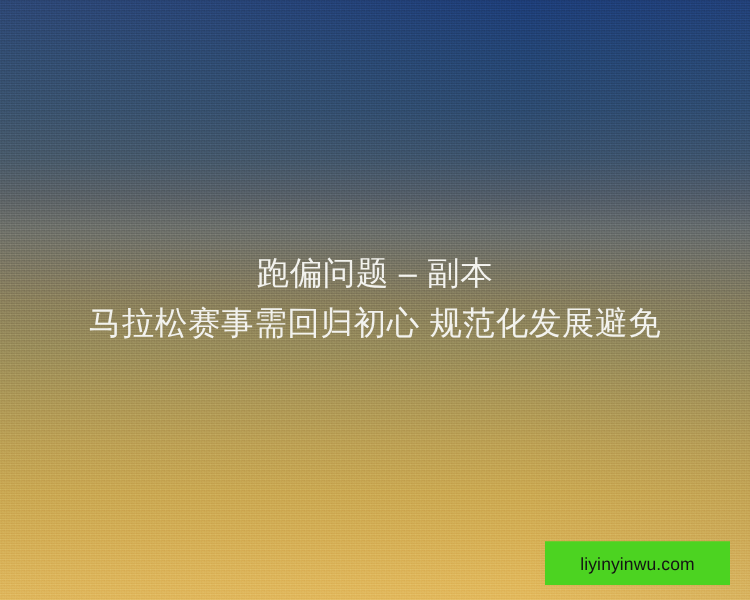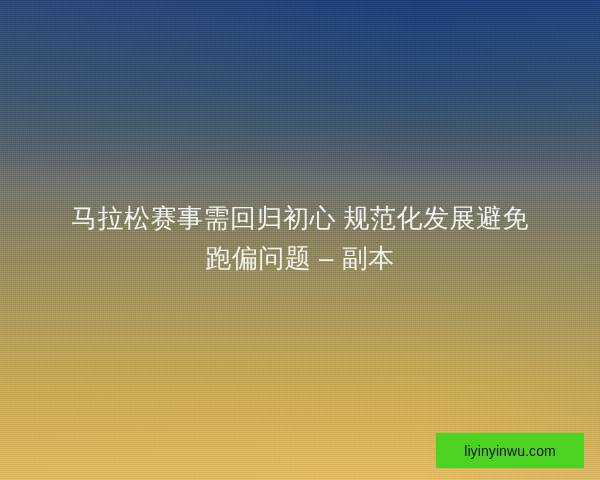--- a/index.html
+++ b/index.html
@@ -117,21 +117,21 @@
 </head>
 <body>
 
 <div id="thumbnail-card">
 
   <div id="background-gradient"></div>
   <div id="background-sheen"></div>
   <div id="background-noise"></div>
 
   <div id="title-overlay">
+    <span class="title-line">跑偏问题 – 副本</span>
     <span class="title-line">马拉松赛事需回归初心 规范化发展避免</span>
-    <span class="title-line">跑偏问题 – 副本</span>
   </div>
 
   <div id="watermark-badge">
     <span id="watermark-label">liyinyinwu.com</span>
   </div>
 
 </div>
 
 </body></html>

